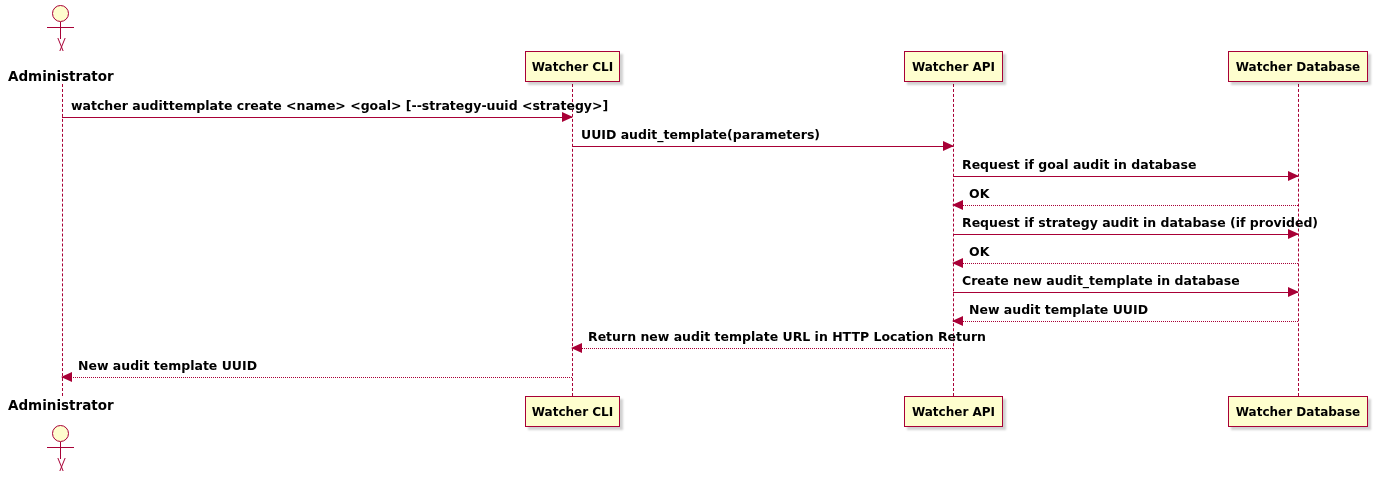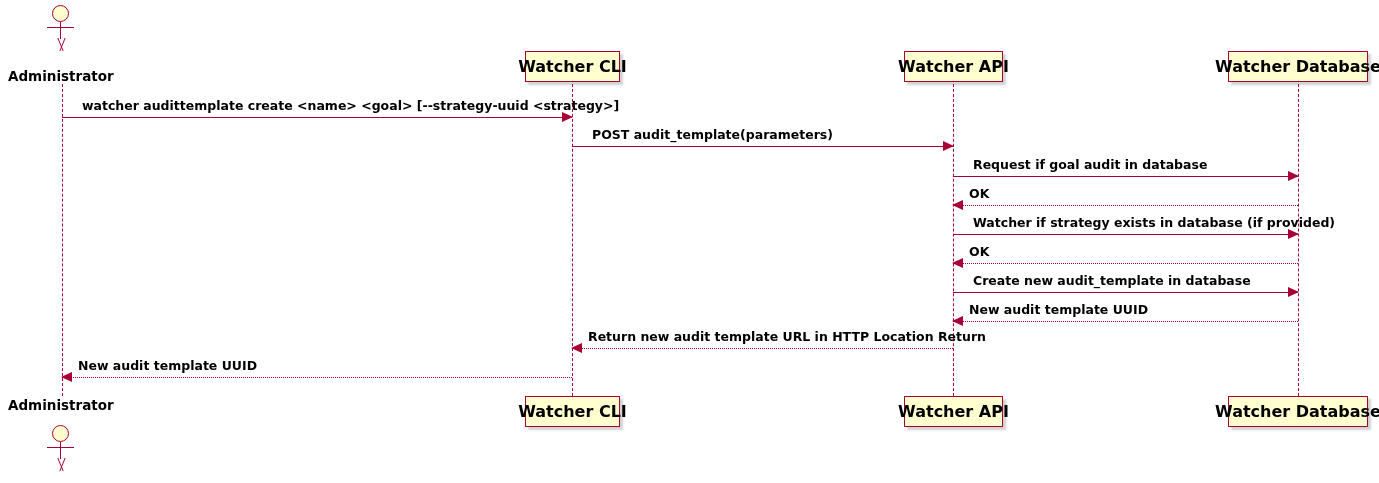--- a/index.html
+++ b/index.html
@@ -3,21 +3,21 @@
 <meta charset="utf-8">
 <style>
   html,body{margin:0;padding:0;background:#FFFFFF;}
   body{width:1379px;height:483px;font-family:"DejaVu Sans","Liberation Sans",sans-serif;overflow:hidden;}
   #diagram{position:relative;width:1379px;height:458px;font-weight:bold;}
 
   .lifeline{position:absolute;width:0;border-left:1px dashed #A80036;}
   .pbox{position:absolute;background:#FEFECE;border:1.5px solid #A80036;
         box-shadow:3px 3px 2px rgba(0,0,0,0.18);
         display:flex;align-items:center;justify-content:center;
-        font-size:16px;color:#000;white-space:nowrap;box-sizing:border-box;}
+        font-size:12px;color:#000;white-space:nowrap;box-sizing:border-box;}
   .alabel{position:absolute;font-size:13.5px;color:#000;white-space:nowrap;}
 
   
   .actor{position:absolute;width:44px;height:46px;}
   .actor .head{position:absolute;left:12px;top:0;width:17px;height:17px;border-radius:50%;
         background:#FEFECE;border:1.6px solid #A80036;box-sizing:border-box;}
   .actor .body{position:absolute;left:20px;top:17px;width:0;height:17px;border-left:1.8px solid #A80036;}
   .actor .arms{position:absolute;left:7px;top:22px;width:27px;height:0;border-top:1.8px solid #A80036;}
   .actor .legL{position:absolute;left:11px;top:33px;width:11px;height:13px;
         border-right:1.8px solid #A80036;transform:skewX(-22deg);}
@@ -28,21 +28,21 @@
   .msg{position:absolute;height:0;}
   .msg .ln{position:absolute;left:0;right:0;top:0;height:0;border-top:1.4px solid #A80036;}
   .msg.dashed .ln{border-top:1.4px dotted #A80036;}
   .msg .head-r{position:absolute;right:-1px;top:-5px;width:0;height:0;
         border-top:5px solid transparent;border-bottom:5px solid transparent;
         border-left:11px solid #A80036;}
   .msg .head-l{position:absolute;left:-1px;top:-5px;width:0;height:0;
         border-top:5px solid transparent;border-bottom:5px solid transparent;
         border-right:11px solid #A80036;}
   .msg .lbl{position:absolute;bottom:4px;font-size:12.5px;color:#000;white-space:nowrap;}
-  .msg .lbl.lft{left:20px;}
+  .msg .lbl.lft{left:9px;}
   .msg .lbl.rgt{left:16px;}
 </style>
 </head>
 <body>
 
 <div id="diagram">
 
   <div class="lifeline" style="left:62px;top:84px;height:312px;"></div>
   <div class="lifeline" style="left:572px;top:84px;height:312px;"></div>
   <div class="lifeline" style="left:953px;top:84px;height:312px;"></div>
@@ -71,39 +71,39 @@
 
   <div class="msg" style="left:62px;top:117px;width:510px;">
     <div class="ln"></div>
     <div class="head-r"></div>
     <div class="lbl lft">watcher audittemplate create &lt;name&gt; &lt;goal&gt; [--strategy-uuid &lt;strategy&gt;]</div>
   </div>
 
   <div class="msg" style="left:572px;top:146px;width:381px;">
     <div class="ln"></div>
     <div class="head-r"></div>
-    <div class="lbl lft">POST audit_template(parameters)</div>
+    <div class="lbl lft">UUID audit_template(parameters)</div>
   </div>
 
   <div class="msg" style="left:953px;top:176px;width:345px;">
     <div class="ln"></div>
     <div class="head-r"></div>
     <div class="lbl lft">Request if goal audit in database</div>
   </div>
 
   <div class="msg dashed" style="left:953px;top:205px;width:345px;">
     <div class="ln"></div>
     <div class="head-l"></div>
     <div class="lbl rgt">OK</div>
   </div>
 
   <div class="msg" style="left:953px;top:234px;width:345px;">
     <div class="ln"></div>
     <div class="head-r"></div>
-    <div class="lbl lft">Watcher if strategy exists in database (if provided)</div>
+    <div class="lbl lft">Request if strategy audit in database (if provided)</div>
   </div>
 
   <div class="msg dashed" style="left:953px;top:263px;width:345px;">
     <div class="ln"></div>
     <div class="head-l"></div>
     <div class="lbl rgt">OK</div>
   </div>
 
   <div class="msg" style="left:953px;top:292px;width:345px;">
     <div class="ln"></div>

